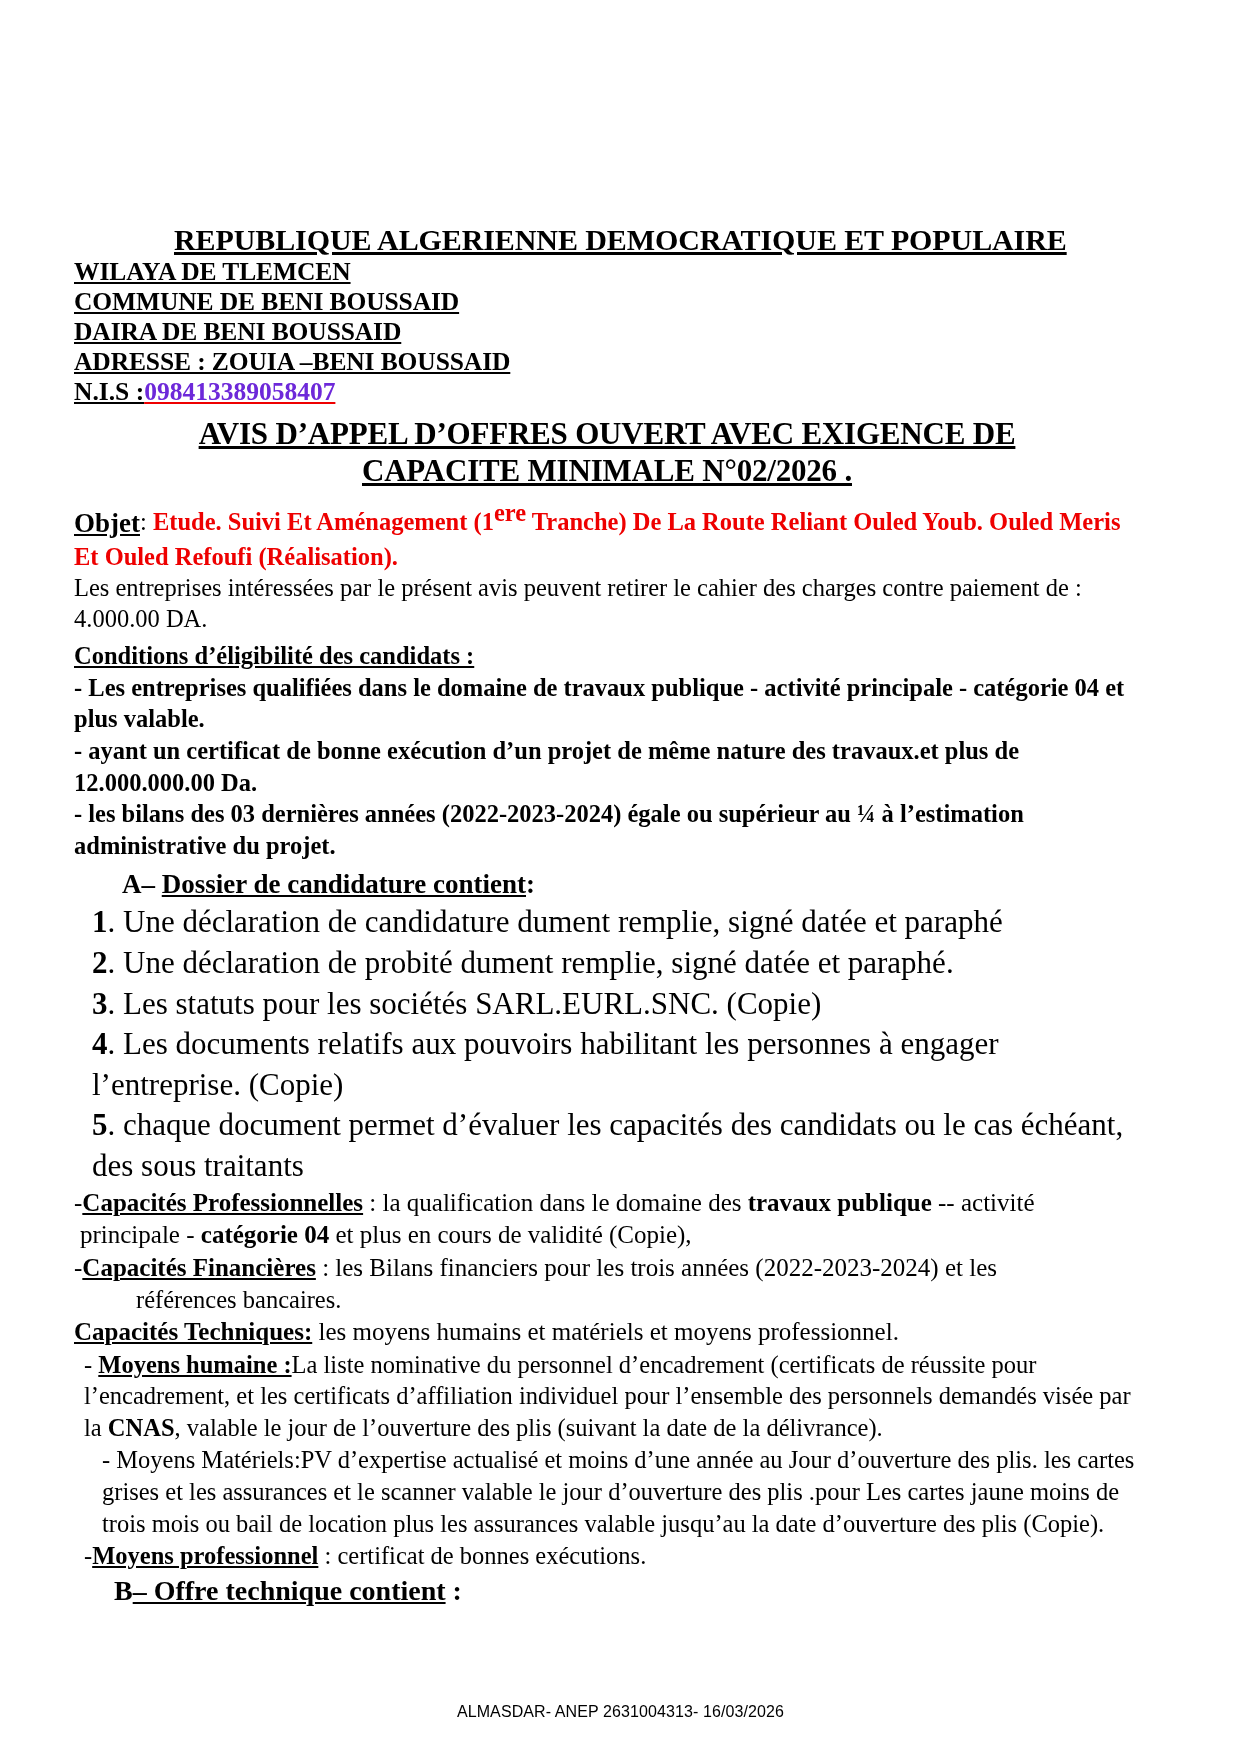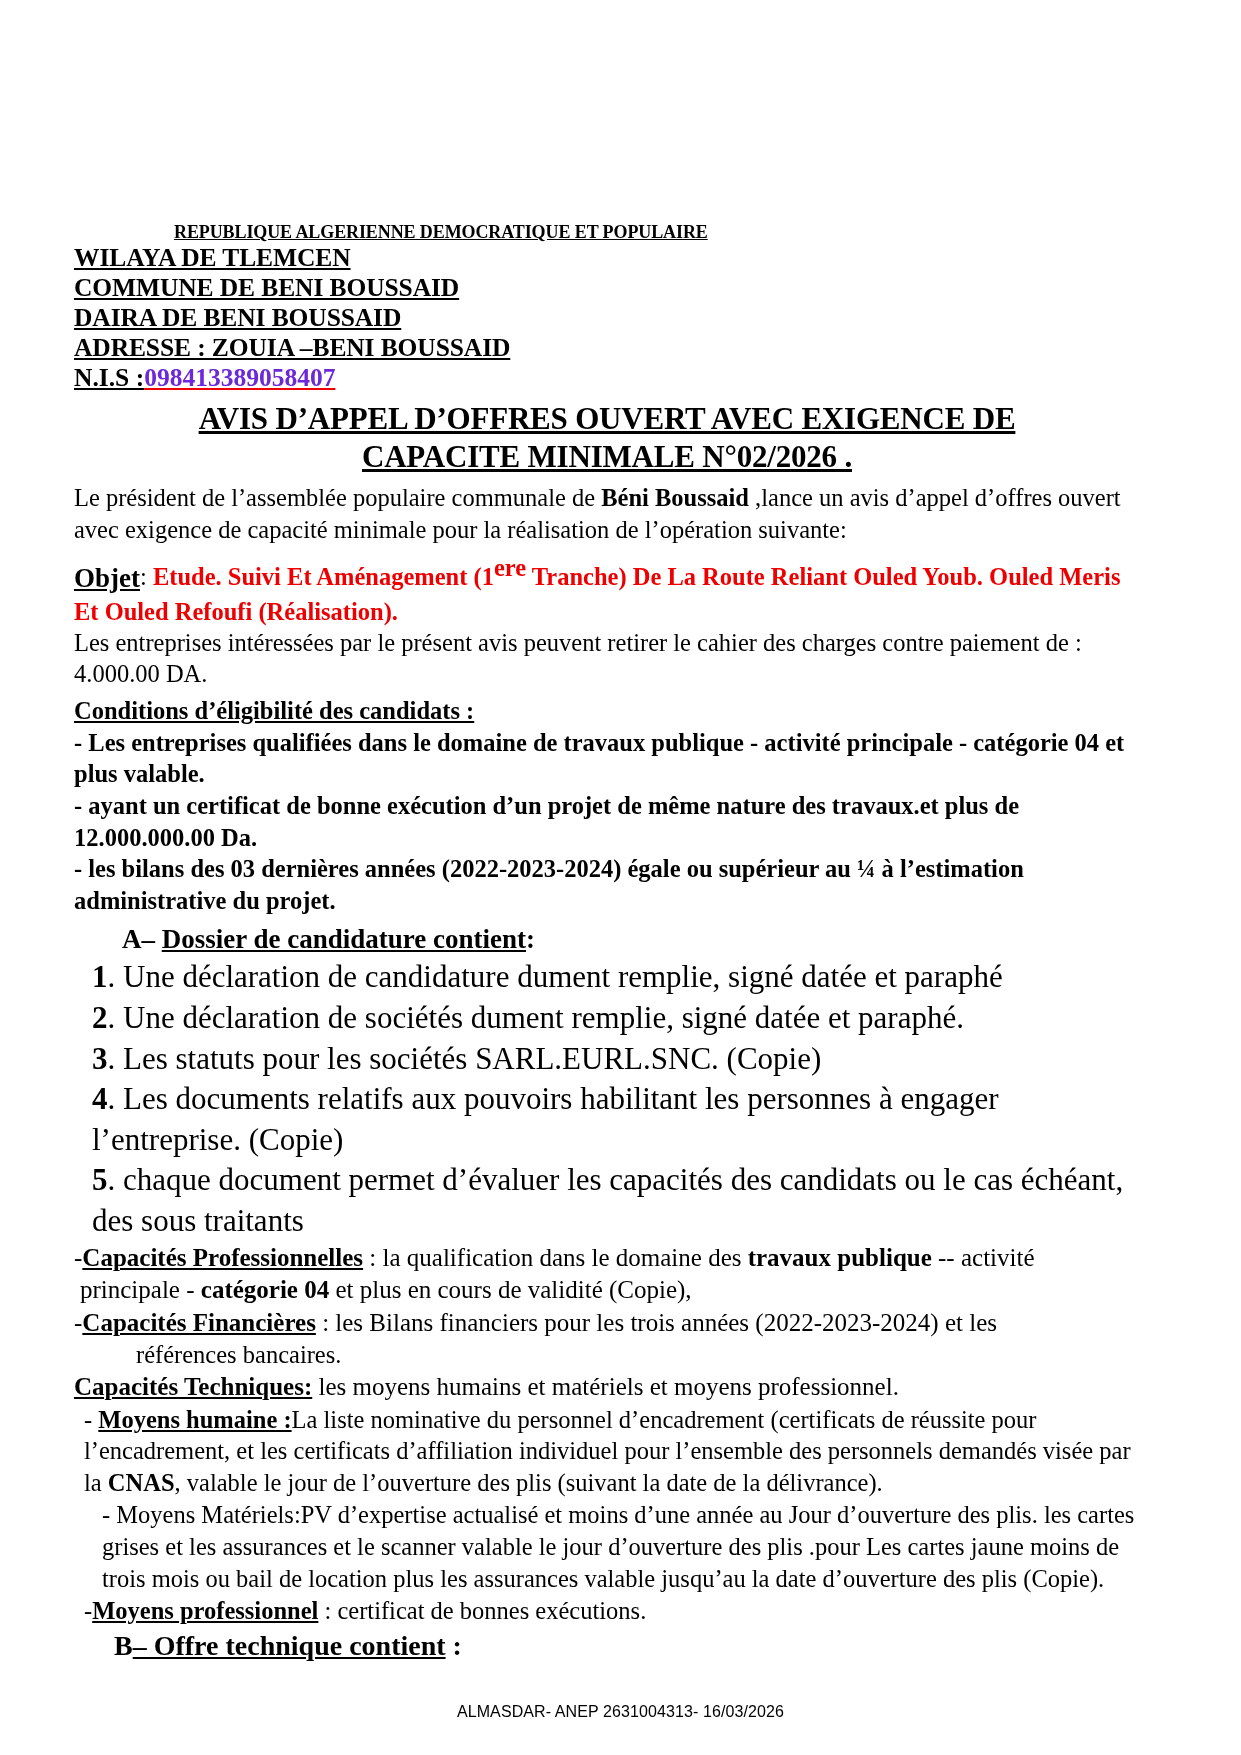--- a/index.html
+++ b/index.html
@@ -26,21 +26,21 @@
     left: 74px;
     top: 222px;
     width: 1066px;
   }
   .b { font-weight: bold; }
 
   
   .hdr-center {
     text-align: left;
     font-weight: bold;
-    font-size: 18px;
+    font-size: 30px;
     letter-spacing: -0.1px;
     line-height: 1.18;
     padding-left: 100px;
   }
   .hdr-center span { text-decoration: underline; }
   .hdr-line {
     font-weight: bold;
     font-size: 25.5px;
     line-height: 1.17;
     letter-spacing: -0.1px;
@@ -198,39 +198,38 @@
       <span>ADRESSE : ZOUIA –BENI BOUSSAID</span>
     </div>
 
     <div class="nis-line"><span class="nis-label">N.I.S :</span><span class="nis-val">098413389058407</span></div>
 
     <div class="title">
       <span>AVIS D’APPEL D’OFFRES OUVERT AVEC EXIGENCE DE</span><br>
       <span>CAPACITE MINIMALE  N°02/2026 .</span>
     </div>
 
-    <div class="para para-intro"><span>Le président de l’assemblée populaire communale de </span><span class="b">Béni Boussaid</span><span> ,lance un avis d’appel d’offres ouvert avec exigence de capacité minimale  pour la réalisation de l’opération suivante:</span></div>
 
     <div class="objet-block"><span class="objet-word">Objet</span><span>: </span><span class="objet-text">Etude. Suivi Et Aménagement (1</span><sup class="objet-text">ere</sup><span class="objet-text"> Tranche) De La Route Reliant Ouled Youb. Ouled Meris Et Ouled Refoufi (Réalisation).</span></div>
 
     <div class="para">Les entreprises intéressées par le présent avis peuvent  retirer le cahier des charges contre paiement de : 4.000.00 DA.</div>
 
     <div class="cond-head">
       <span>Conditions d’éligibilité des candidats :</span>
     </div>
 
     <div class="cond-item">- Les entreprises qualifiées dans le domaine de travaux publique - activité principale - catégorie 04 et plus valable.</div>
     <div class="cond-item">- ayant un certificat de bonne exécution d’un projet de même nature des travaux.et plus de 12.000.000.00 Da.</div>
     <div class="cond-item">- les bilans des 03 dernières années (2022-2023-2024) égale ou supérieur au ¼ à l’estimation administrative du projet.</div>
 
     <div class="sec-a"><span>A– </span><span class="uu">Dossier de candidature contient</span><span>:</span></div>
 
     <div class="num-item"><span class="n">1</span><span>. Une déclaration de candidature dument remplie, signé datée et paraphé</span></div>
 
-    <div class="num-item"><span class="n">2</span><span>. Une déclaration de sociétés dument remplie, signé datée et paraphé.</span></div>
+    <div class="num-item"><span class="n">2</span><span>. Une déclaration de probité dument remplie, signé datée et paraphé.</span></div>
 
     <div class="num-item"><span class="n">3</span><span>. Les statuts pour les sociétés SARL.EURL.SNC. (Copie)</span></div>
 
     <div class="num-item"><span class="n">4</span><span>. Les documents relatifs aux pouvoirs habilitant les personnes à engager l’entreprise. (Copie)</span></div>
 
     <div class="num-item"><span class="n">5</span><span>. chaque document permet d’évaluer les capacités des candidats ou le cas échéant, des  sous traitants</span></div>
 
     <div class="cap-item"><span>-</span><span class="lbl">Capacités Professionnelles</span><span> : la qualification dans le domaine des </span><span class="b">travaux publique</span><span> -- activité principale - </span><span class="b">catégorie 04</span><span> et plus en cours de validité (Copie),</span></div>
 
     <div class="cap-item"><span>-</span><span class="lbl">Capacités Financières</span><span> : les Bilans financiers pour les trois années (2022-2023-2024) et les</span></div>

